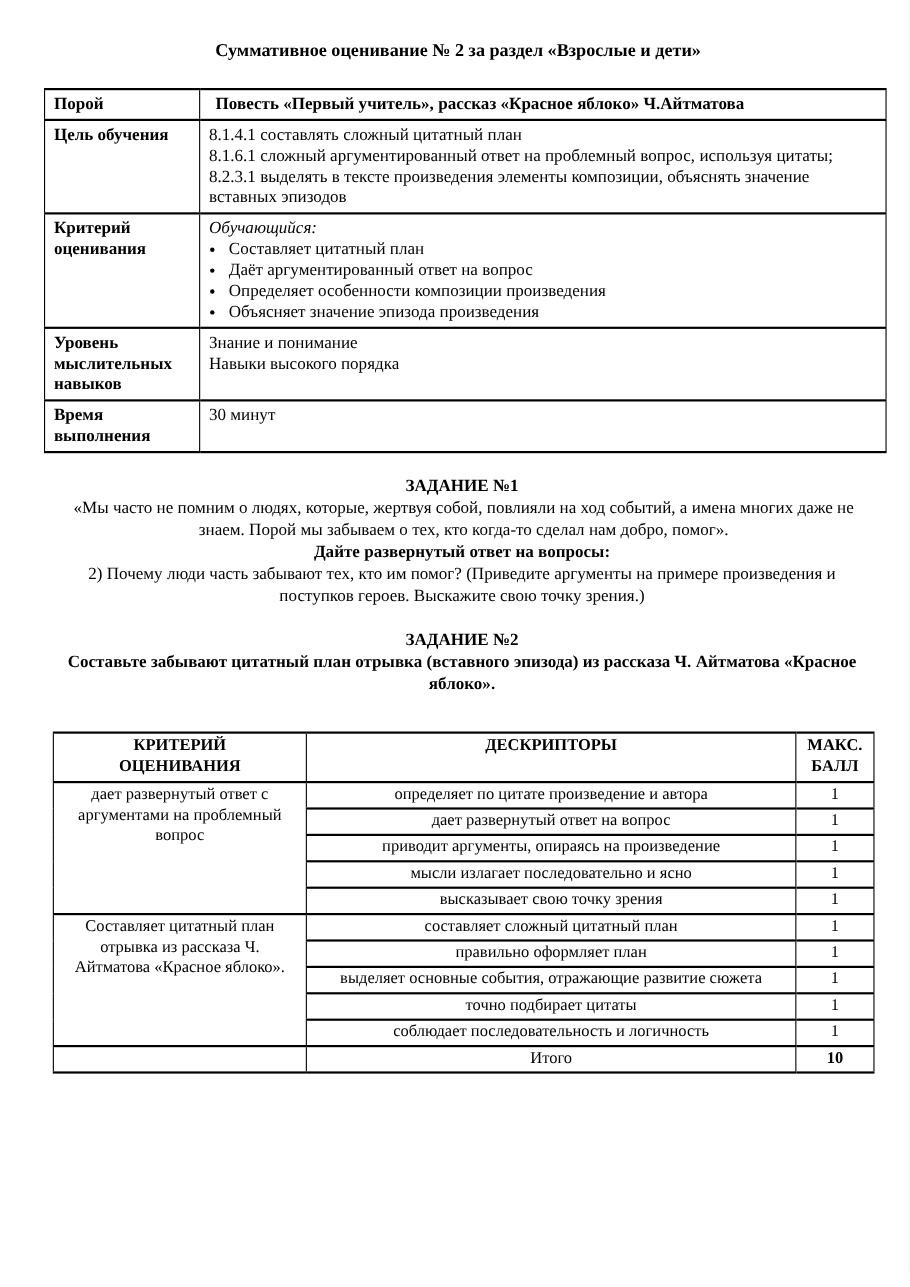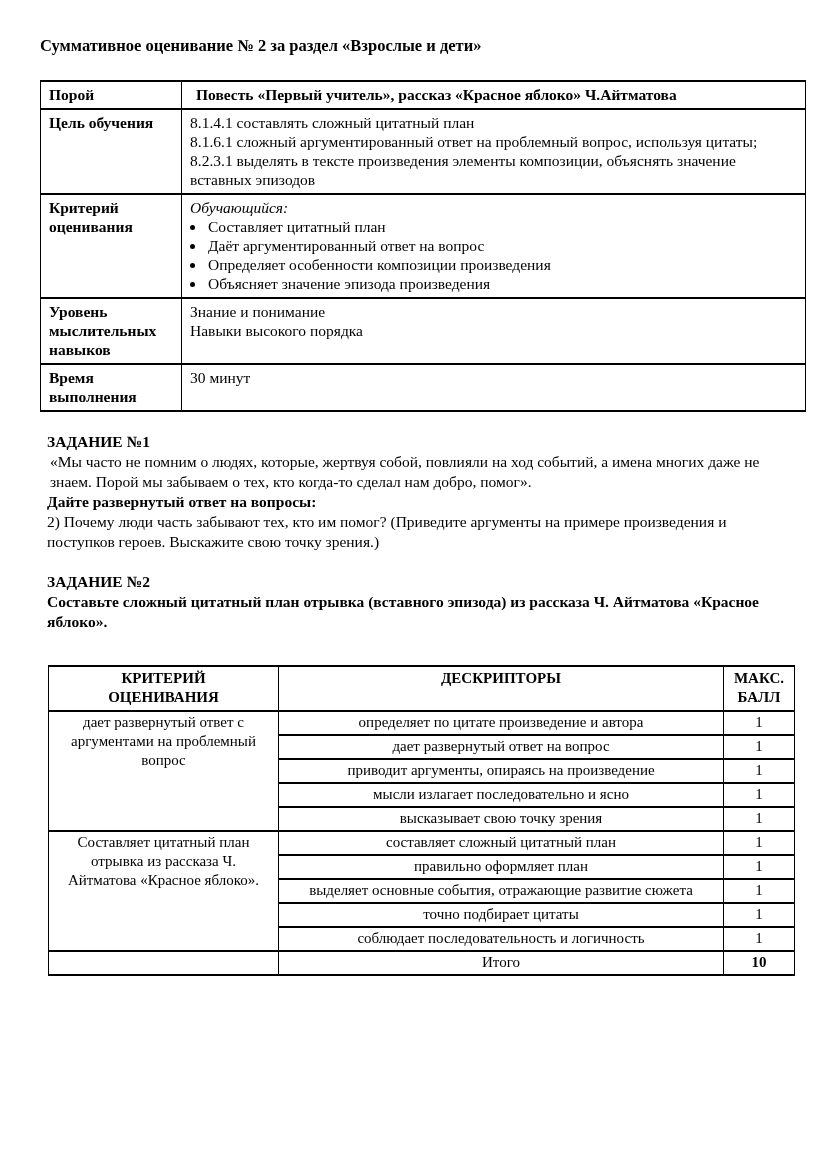--- a/index.html
+++ b/index.html
@@ -10,20 +10,21 @@
     margin: 0 auto;
     background: #ffffff;
     font-family: "Liberation Serif", serif;
     font-size: 15.5px;
     color: #000;
     box-sizing: border-box;
     padding: 36px 34px 0 44px;
     overflow: hidden;
   }
   .title {
+    text-align: center;
     font-weight: bold;
     font-size: 16.5px;
     margin: 0 0 24px -4px;
   }
   
   table.info {
     border-collapse: collapse;
     width: 766px;
     margin-left: -4px;
     table-layout: fixed;
@@ -39,21 +40,21 @@
   table.info td.lbl { width: 124px; font-weight: bold; }
   table.info td.val-tema { font-weight: bold; padding-left: 14px; }
   .italic { font-style: italic; }
   table.info ul {
     margin: 0;
     padding: 0 0 0 16px;
     list-style: disc outside;
   }
   table.info li { padding-left: 2px; }
   
-  .task { line-height: 20px; margin-left: 3px; }
+  .task { line-height: 20px; margin-left: 3px; text-align: center; }
   .task-heading { font-weight: bold; }
   .bold { font-weight: bold; }
   .quote { padding-left: 3px; }
   .task1 { margin-top: 20px; margin-bottom: 20px; }
   .task2 { margin-bottom: 33px; }
   
   table.rubric {
     border-collapse: collapse;
     width: 746px;
     margin-left: 4px;
@@ -133,21 +134,21 @@
 
   <div class="task task1">
     <div class="task-heading">ЗАДАНИЕ №1</div>
     <div class="quote">«Мы часто не помним о людях, которые, жертвуя собой, повлияли на ход событий, а имена многих даже не знаем. Порой мы забываем о тех, кто когда-то сделал нам добро, помог».</div>
     <div class="bold">Дайте развернутый ответ на вопросы:</div>
     <div>2) Почему люди часть забывают тех, кто им помог? (Приведите аргументы на примере произведения и поступков героев. Выскажите свою точку зрения.)</div>
   </div>
 
   <div class="task task2">
     <div class="task-heading">ЗАДАНИЕ №2</div>
-    <div class="bold">Составьте сложный цитатный план отрывка (вставного эпизода) из рассказа Ч. Айтматова «Красное яблоко».</div>
+    <div class="bold">Составьте забывают цитатный план отрывка (вставного эпизода) из рассказа Ч. Айтматова «Красное яблоко».</div>
   </div>
 
   <table class="rubric">
     <colgroup>
         <col class="c1">
         <col class="c2">
         <col class="c3">
       </colgroup>
     <tbody>
       <tr>

